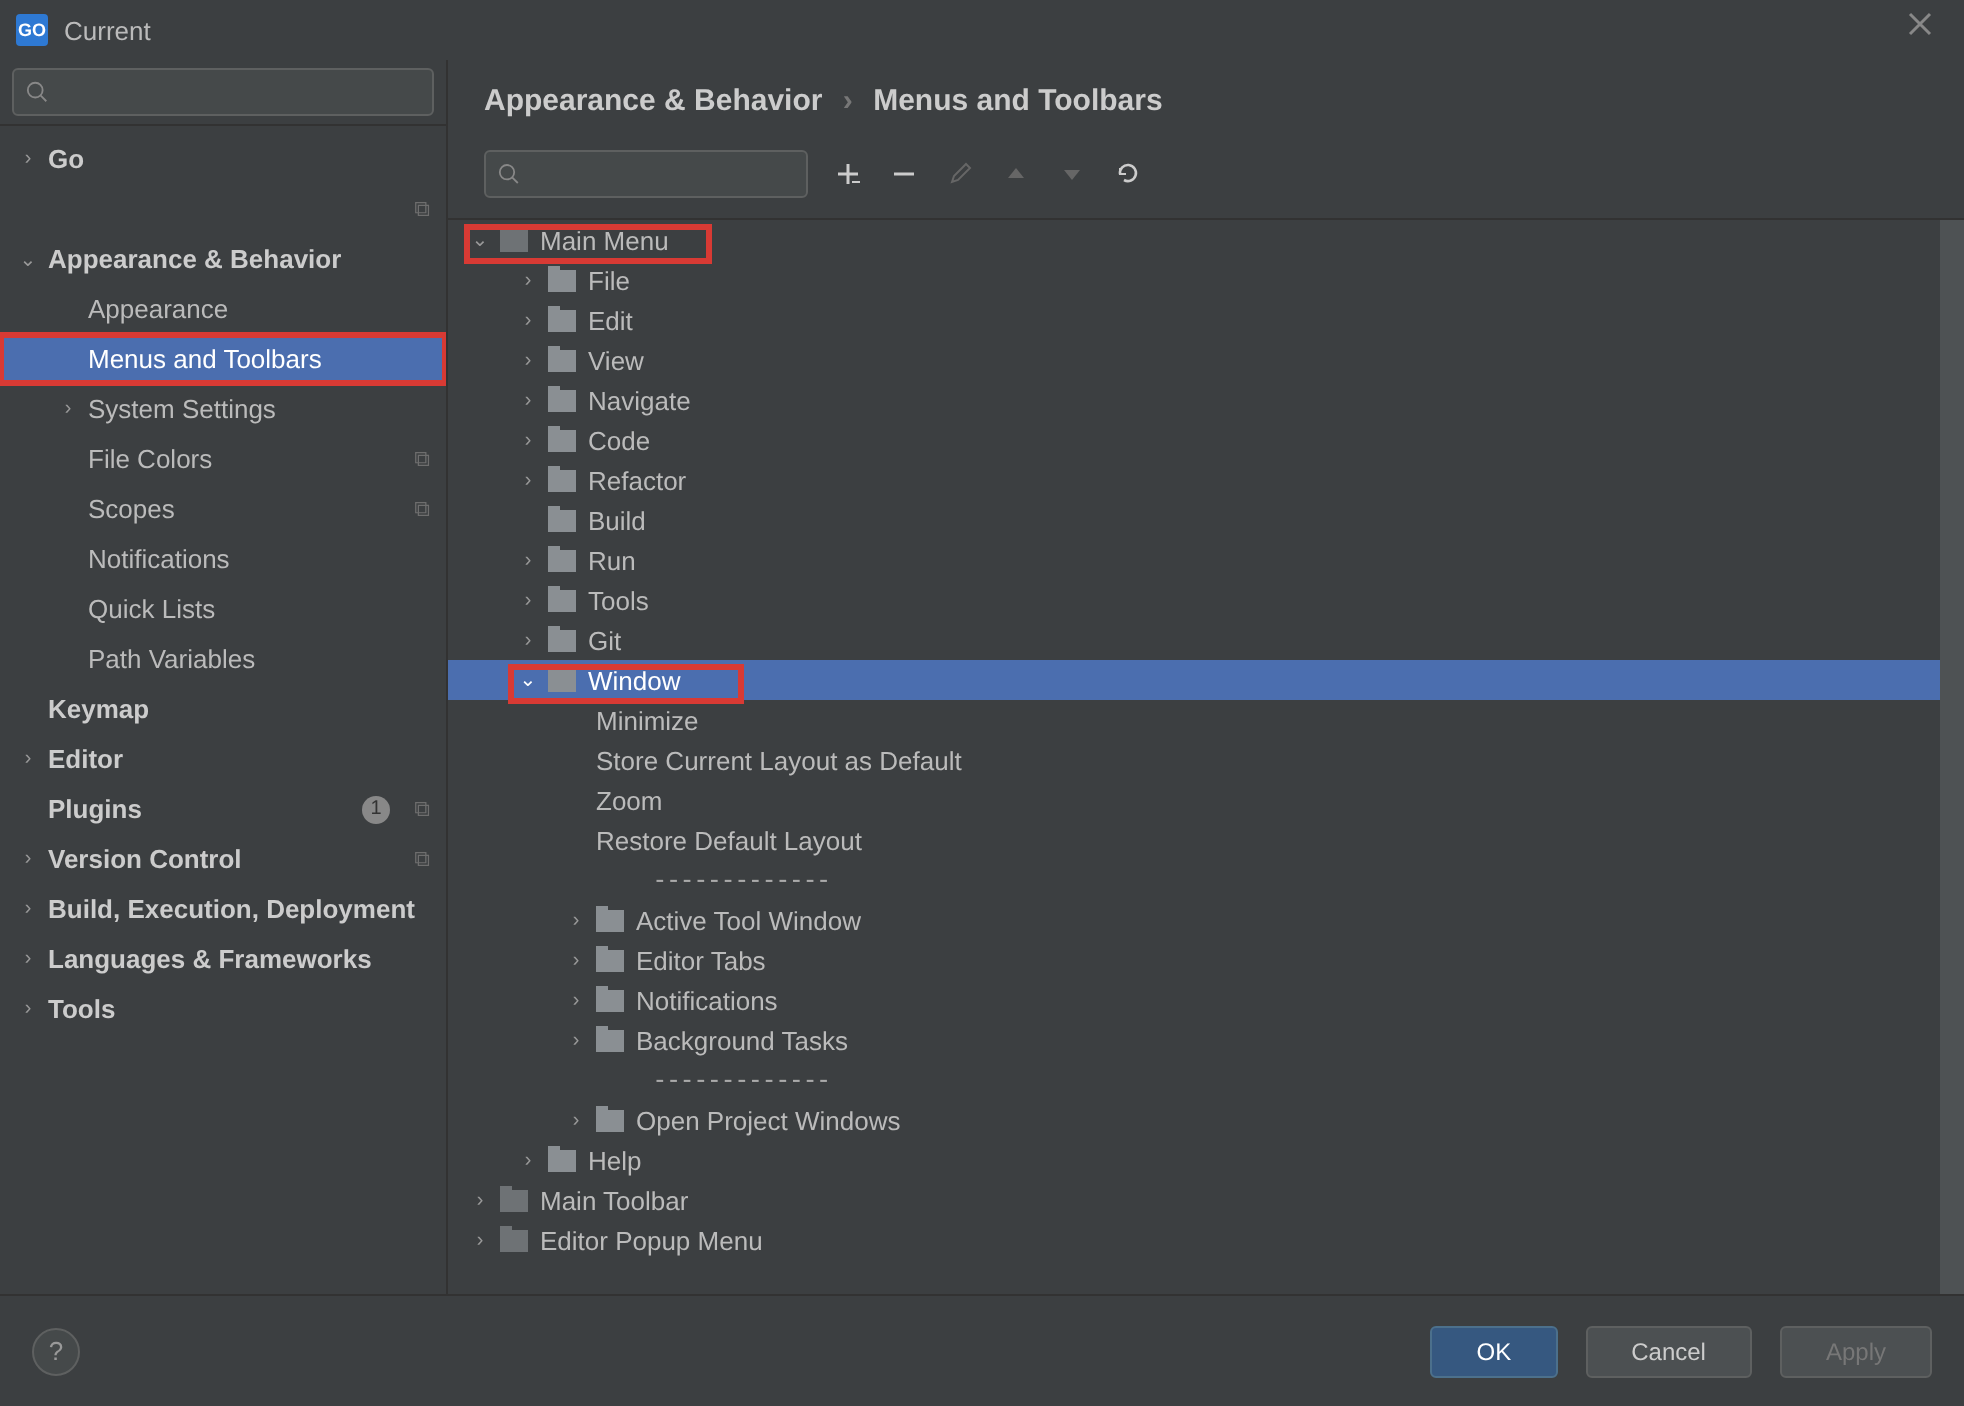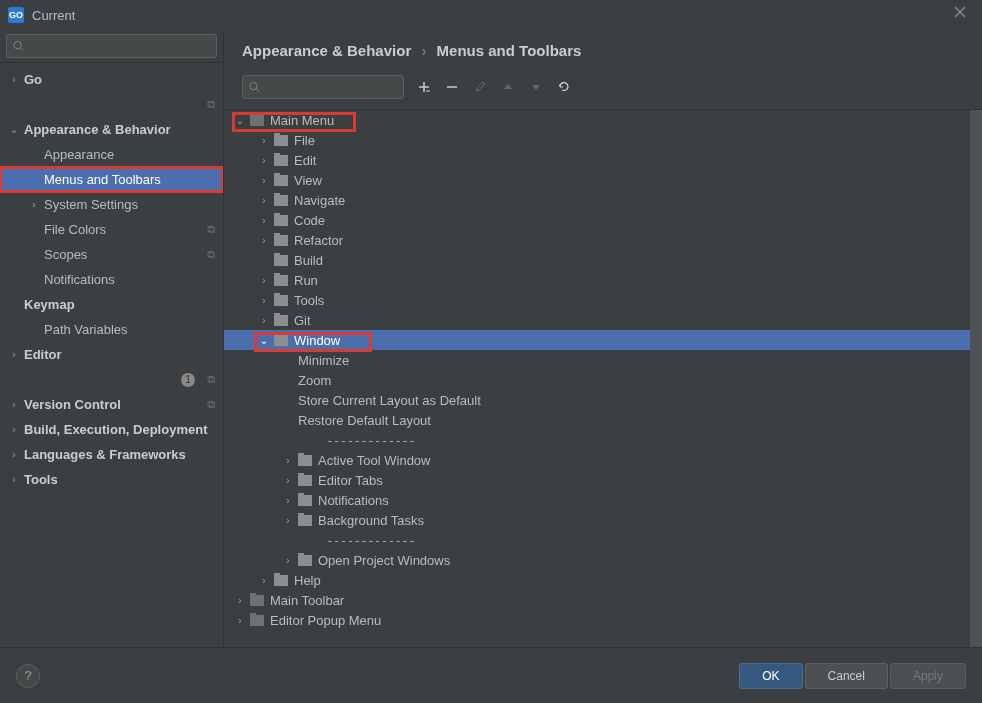--- a/index.html
+++ b/index.html
@@ -52,21 +52,21 @@
 .lvl1 { padding-left: 34px; }
 .lvl2 { padding-left: 58px; }
 .sep-row { padding-left:102px; color:#aaa; font-family:monospace; letter-spacing:-1px; height:20px; display:flex; align-items:center; }
 
 .scrollbar { position: absolute; right: 0; top: 0; width: 12px; height: 100%; background: #3c3f41; }
 .scrollthumb { position: absolute; right: 0; top: 0; width: 12px; height: 640px; background: #4e5254; }
 
 .footer { height: 56px; border-top: 1px solid #323232; display: flex; align-items: center; padding: 0 16px; }
 .footer .help { width: 24px; height: 24px; border: 1px solid #5e6060; border-radius: 50%; display: flex; align-items: center; justify-content: center; color: #999; background: #45494a; cursor: pointer; }
 .footer .spacer { flex: 1; }
-.footer button { height: 26px; padding: 0 22px; margin-left: 2px; background: #4c5052; border: 1px solid #5e6060; color: #ccc; border-radius: 3px; cursor: pointer; font-size: 12px; }
+.footer button { height: 26px; padding: 0 22px; margin-left: 14px; background: #4c5052; border: 1px solid #5e6060; color: #ccc; border-radius: 3px; cursor: pointer; font-size: 12px; }
 .footer button.primary { background: #365880; border-color: #4c708c; color: #fff; }
 .footer button.disabled { color: #777; cursor: default; }
 </style>
 </head>
 <body>
 
 <div class="titlebar">
   <div class="logo">GO</div>
   <span>Current</span>
   <div class="close">
@@ -119,34 +119,39 @@
         </div>
         <div class="side-item indent-1">
           <span class="chev"></span>
           <span class="label">Scopes</span>
           <span class="copy">⧉</span>
         </div>
         <div class="side-item indent-1">
           <span class="chev"></span>
           <span class="label">Notifications</span>
         </div>
+        <div class="side-item indent-1">
+          <span class="chev"></span>
+          <span class="label">Quick Lists</span>
+        </div>
+        <div class="side-item indent-1">
+          <span class="chev"></span>
+          <span class="label">Path Variables</span>
+        </div>
         <div class="side-item bold">
           <span class="chev"></span>
           <span class="label">Keymap</span>
         </div>
-        <div class="side-item indent-1">
-          <span class="chev"></span>
-          <span class="label">Path Variables</span>
-        </div>
         <div class="side-item bold">
           <span class="chev">›</span>
           <span class="label">Editor</span>
         </div>
         <div class="side-item bold">
           <span class="chev"></span>
+          <span class="label">Plugins</span>
           <span class="badge">1</span>
           <span class="copy">⧉</span>
         </div>
         <div class="side-item bold">
           <span class="chev">›</span>
           <span class="label">Version Control</span>
           <span class="copy">⧉</span>
         </div>
         <div class="side-item bold">
           <span class="chev">›</span>
@@ -275,25 +280,25 @@
             <span class="chev">⌄</span>
             <span class="folder "></span>
             <span>Window</span>
           </div>
           <div class="tree-row lvl2">
             <span class="chev"></span>
             <span>Minimize</span>
           </div>
           <div class="tree-row lvl2">
             <span class="chev"></span>
+            <span>Store Current Layout as Default</span>
+          </div>
+          <div class="tree-row lvl2">
+            <span class="chev"></span>
             <span>Zoom</span>
-          </div>
-          <div class="tree-row lvl2">
-            <span class="chev"></span>
-            <span>Store Current Layout as Default</span>
           </div>
           <div class="tree-row lvl2">
             <span class="chev"></span>
             <span>Restore Default Layout</span>
           </div>
           <div class="sep-row">-------------</div>
           <div class="tree-row lvl2">
             <span class="chev">›</span>
             <span class="folder "></span>
             <span>Active Tool Window</span>

